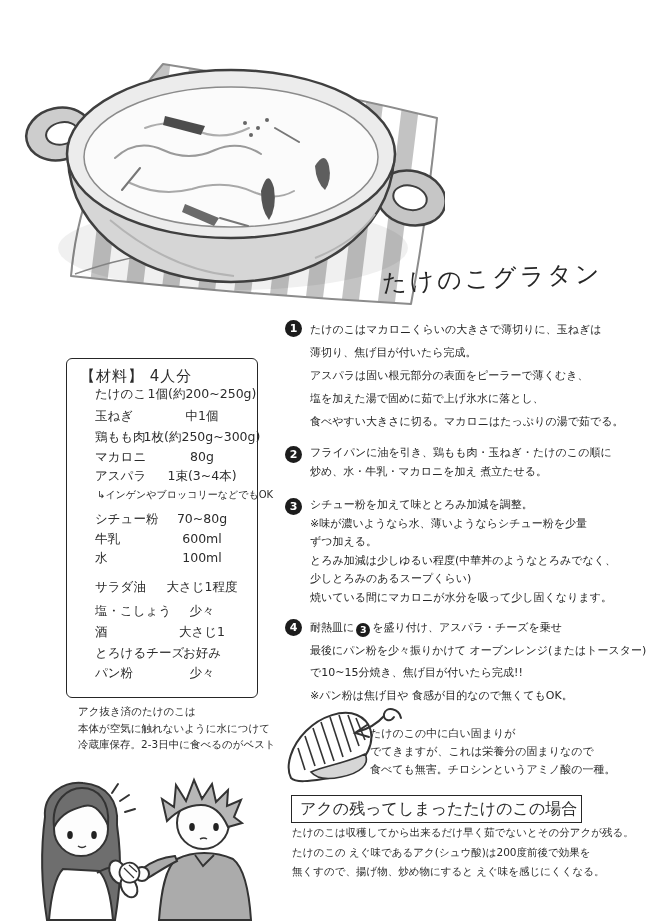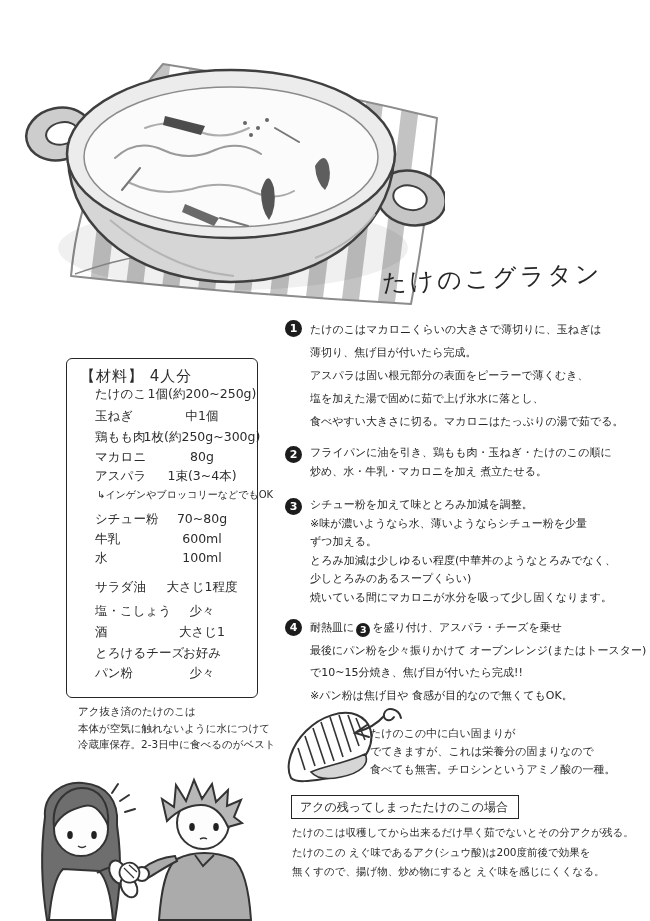--- a/index.html
+++ b/index.html
@@ -48,22 +48,22 @@
     background:#1c1c1c;color:#fff;font-size:9.5px;font-weight:bold;
     align-items:center;justify-content:center;vertical-align:-2px;margin:0 2px;
   }
 
   
   #tyrosine-note{left:370px;top:724px;font-size:11px;line-height:18px;font-family:Liberation Serif, serif;}
   #bamboo-sketch{left:283px;top:704px;}
 
   
   #aku-heading{
-    left:291px;top:795px;border:1.5px solid #262626;padding:3px 10px 2px 8px;
-    font-size:12px;white-space:nowrap;
+    left:291px;top:795px;border:1.5px solid #262626;padding:3px 4px 2px 8px;
+    font-size:16px;white-space:nowrap;
   }
   #aku-lines{left:292px;top:823px;font-size:10.5px;line-height:19.5px;}
 
   svg{display:block;}
 </style>
 </head>
 <body>
 
 <div id="page">
 

